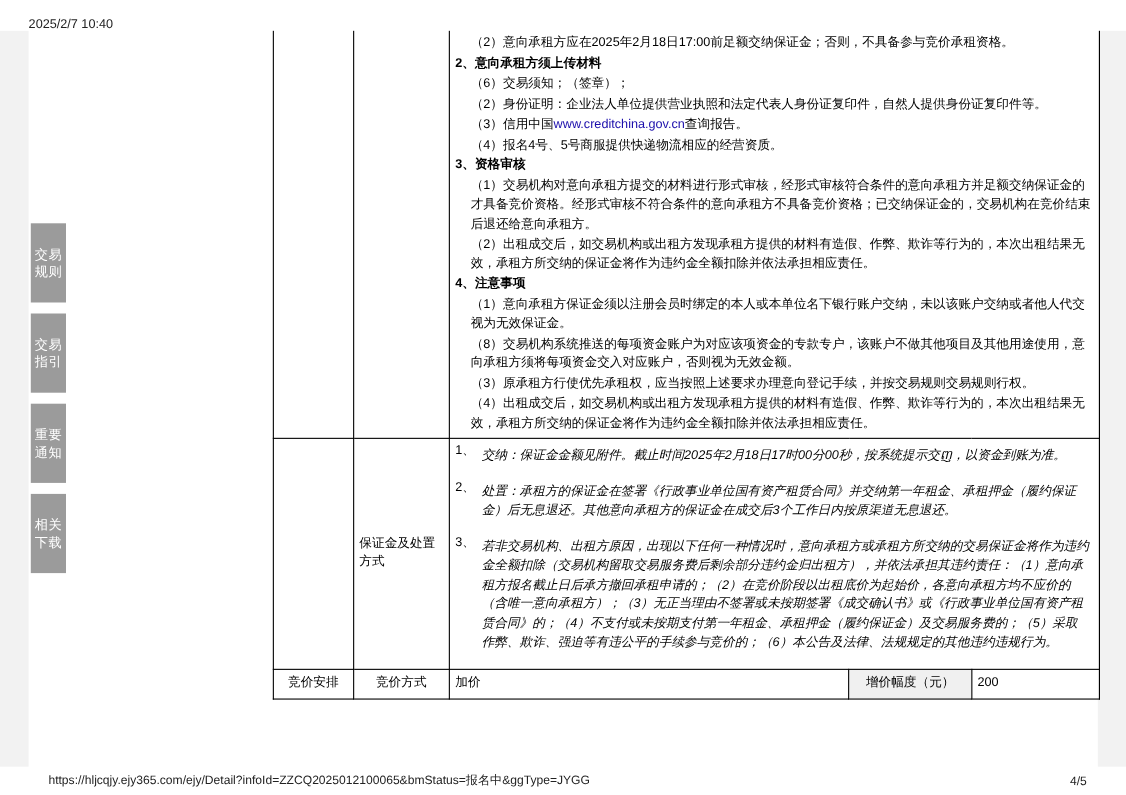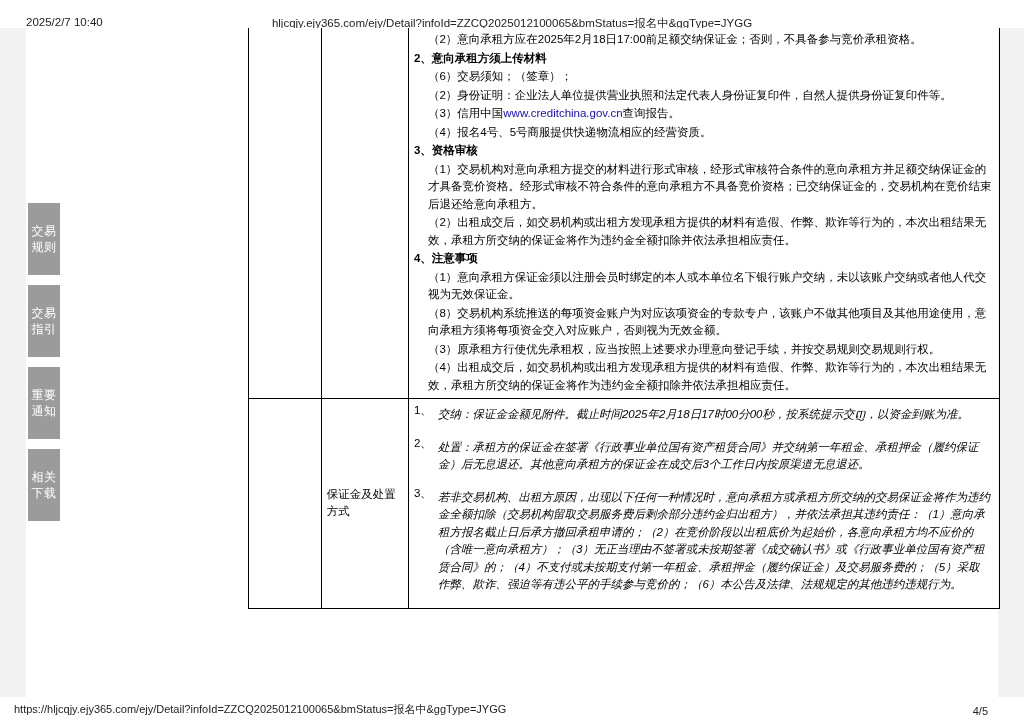--- a/index.html
+++ b/index.html
@@ -45,21 +45,21 @@
   .page-footer {
     position: absolute;
     bottom: 6px;
     left: 0; right: 0;
     height: 16px;
     font-size: 11px;
     color: #222;
   }
   .footer-url {
     position: absolute;
-    left: 14px;
+    left: 44px;
     bottom: 0;
     white-space: nowrap;
     font-size: 11px;
   }
   .footer-page {
     position: absolute;
     right: 36px;
     bottom: 0;
     white-space: nowrap;
     font-size: 11px;
@@ -167,21 +167,20 @@
   .link { color: #1a0dab; text-decoration: none; }
 
   .bottom-row td { height: 20px; vertical-align: middle; }
   .cell-grey { background: #f0f0f0; }
 </style>
 </head>
 <body>
 
 <div class="page-header">
   <div class="header-date">2025/2/7 10:40</div>
-  <div class="header-url">hljcqjy.ejy365.com/ejy/Detail?infoId=ZZCQ2025012100065&amp;bmStatus=报名中&amp;ggType=JYGG</div>
 </div>
 
 <div class="page-body">
 
   <div class="margin-col left"></div>
   <div class="margin-col right"></div>
 
   <div class="side-tabs">
     <div class="side-tab">
       <span>交易</span>
@@ -257,20 +256,27 @@
             <div class="list-row">
               <div class="list-num">3、</div>
               <div class="list-body">
                   <p>若非交易机构、出租方原因，出现以下任何一种情况时，意向承租方或承租方所交纳的交易保证金将作为违约金全额扣除（交易机构留取交易服务费后剩余部分违约金归出租方），并依法承担其违约责任：（1）意向承租方报名截止日后承方撤回承租申请的；（2）在竞价阶段以出租底价为起始价，各意向承租方均不应价的（含唯一意向承租方）；（3）无正当理由不签署或未按期签署《成交确认书》或《行政事业单位国有资产租赁合同》的；（4）不支付或未按期支付第一年租金、承租押金（履约保证金）及交易服务费的；（5）采取作弊、欺诈、强迫等有违公平的手续参与竞价的；（6）本公告及法律、法规规定的其他违约违规行为。</p>
                 </div>
             </div>
           </div>
         </td>
       </tr>
 
+      <tr class="bottom-row">
+        <td class="vcenter">竞价安排</td>
+        <td class="vcenter">竞价方式</td>
+        <td class="vmid-left">加价</td>
+        <td class="vcenter cell-grey">增价幅度（元）</td>
+        <td class="vmid-left">200</td>
+      </tr>
     </tbody>
   </table>
 </div>
 
 <div class="page-footer">
   <div class="footer-url">https://hljcqjy.ejy365.com/ejy/Detail?infoId=ZZCQ2025012100065&amp;bmStatus=报名中&amp;ggType=JYGG</div>
   <div class="footer-page">4/5</div>
 </div>
 
 </body></html>

